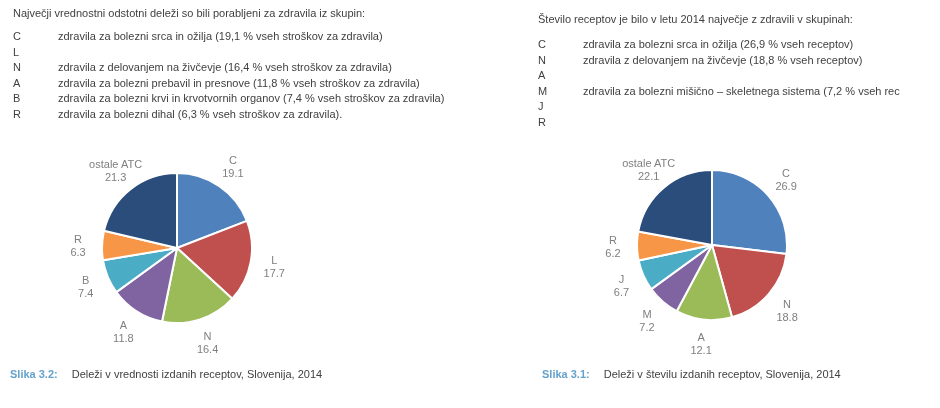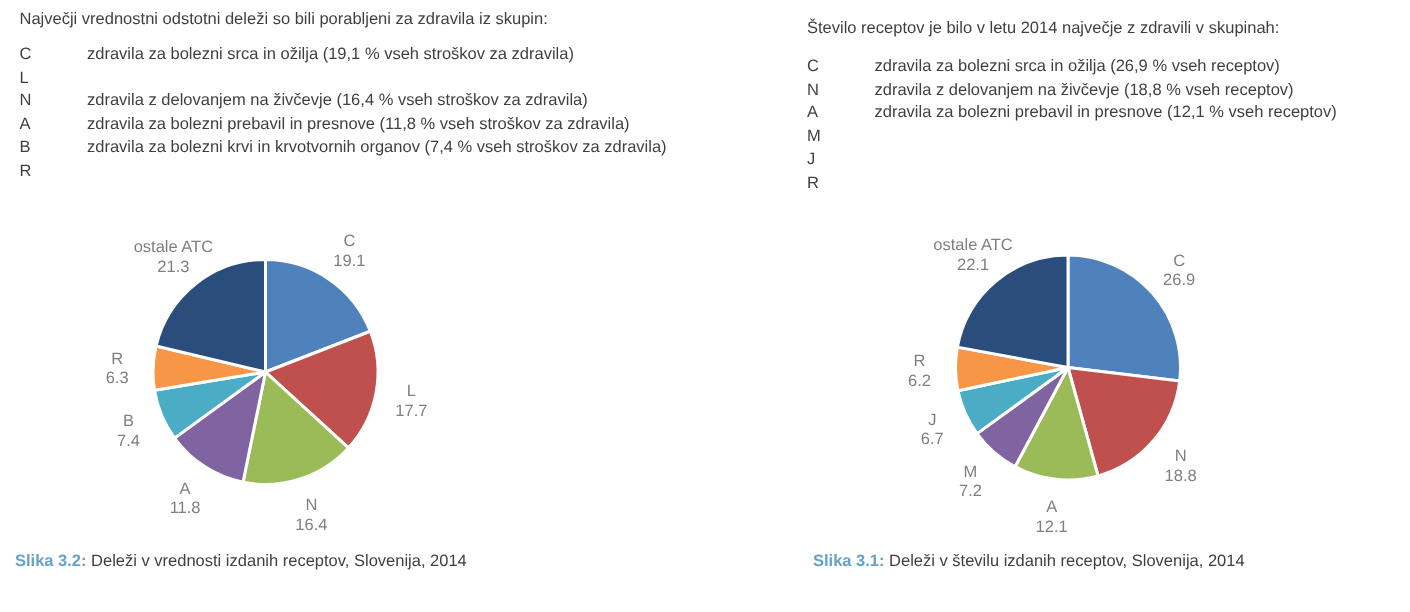--- a/index.html
+++ b/index.html
@@ -38,21 +38,21 @@
   .pie-right { left: 552px; top: 133px; }
   .caption {
     position: absolute;
     margin: 0;
     font-size: 11px;
     white-space: nowrap;
   }
   .caption-left  { left: 10px;  top: 368px; }
   .caption-right { left: 542px; top: 368px; }
   .fig-label { color: #64a2cc; font-weight: bold; }
-  .fig-text  { color: #3f3f3f; margin-left: 3px; }
+  .fig-text  { color: #3f3f3f; margin-left: 14px; }
   svg text {
     font-family: "Liberation Sans", "DejaVu Sans", sans-serif;
     font-size: 11px;
   }
 </style>
 </head>
 <body>
 
 <div class="page">
 
@@ -81,20 +81,23 @@
           </span>
         </div>
         <div class="atc-row">
           <span class="atc-code">B</span>
           <span class="atc-desc">
             <div class="atc-line">zdravila za bolezni krvi in krvotvornih organov (7,4 % vseh stroškov za zdravila)</div>
           </span>
         </div>
         <div class="atc-row">
           <span class="atc-code">R</span>
+          <span class="atc-desc">
+            <div class="atc-line">zdravila za bolezni dihal (6,3 % vseh stroškov za zdravila).</div>
+          </span>
         </div>
       </div>
     <div class="pie pie-left"><svg width="320" height="224" viewBox="0 0 320 224">
           <path d="M 160 112 L 160.00 37.00 A 75 75 0 0 1 229.91 84.83 Z" fill="#4F81BD" stroke="#FFFFFF" stroke-width="2" stroke-linejoin="round"></path>
           <text x="215.9" y="28.3" text-anchor="middle" fill="#7F7F7F">C</text>
           <text x="215.9" y="41.3" text-anchor="middle" fill="#7F7F7F">19.1</text>
           <path d="M 160 112 L 229.91 84.83 A 75 75 0 0 1 215.31 162.65 Z" fill="#C0504D" stroke="#FFFFFF" stroke-width="2" stroke-linejoin="round"></path>
           <text x="257.3" y="128.2" text-anchor="middle" fill="#7F7F7F">L</text>
           <text x="257.3" y="141.2" text-anchor="middle" fill="#7F7F7F">17.7</text>
           <path d="M 160 112 L 215.31 162.65 A 75 75 0 0 1 145.02 185.49 Z" fill="#9BBB59" stroke="#FFFFFF" stroke-width="2" stroke-linejoin="round"></path>
@@ -128,26 +131,26 @@
           </span>
         </div>
         <div class="atc-row">
           <span class="atc-code">N</span>
           <span class="atc-desc">
             <div class="atc-line">zdravila z delovanjem na živčevje (18,8 % vseh receptov)</div>
           </span>
         </div>
         <div class="atc-row">
           <span class="atc-code">A</span>
-          <span class="atc-desc">
-            <div class="atc-line">zdravila za bolezni prebavil in presnove (12,1 % vseh receptov)</div>
-          </span>
         </div>
         <div class="atc-row">
           <span class="atc-code">M</span>
+          <span class="atc-desc">
+            <div class="atc-line">zdravila za bolezni mišično – skeletnega sistema (7,2 % vseh rec</div>
+          </span>
         </div>
         <div class="atc-row">
           <span class="atc-code">J</span>
         </div>
         <div class="atc-row">
           <span class="atc-code">R</span>
         </div>
       </div>
     <div class="pie pie-right"><svg width="320" height="224" viewBox="0 0 320 224">
           <path d="M 160 112 L 160.00 37.00 A 75 75 0 0 1 234.47 120.93 Z" fill="#4F81BD" stroke="#FFFFFF" stroke-width="2" stroke-linejoin="round"></path>

